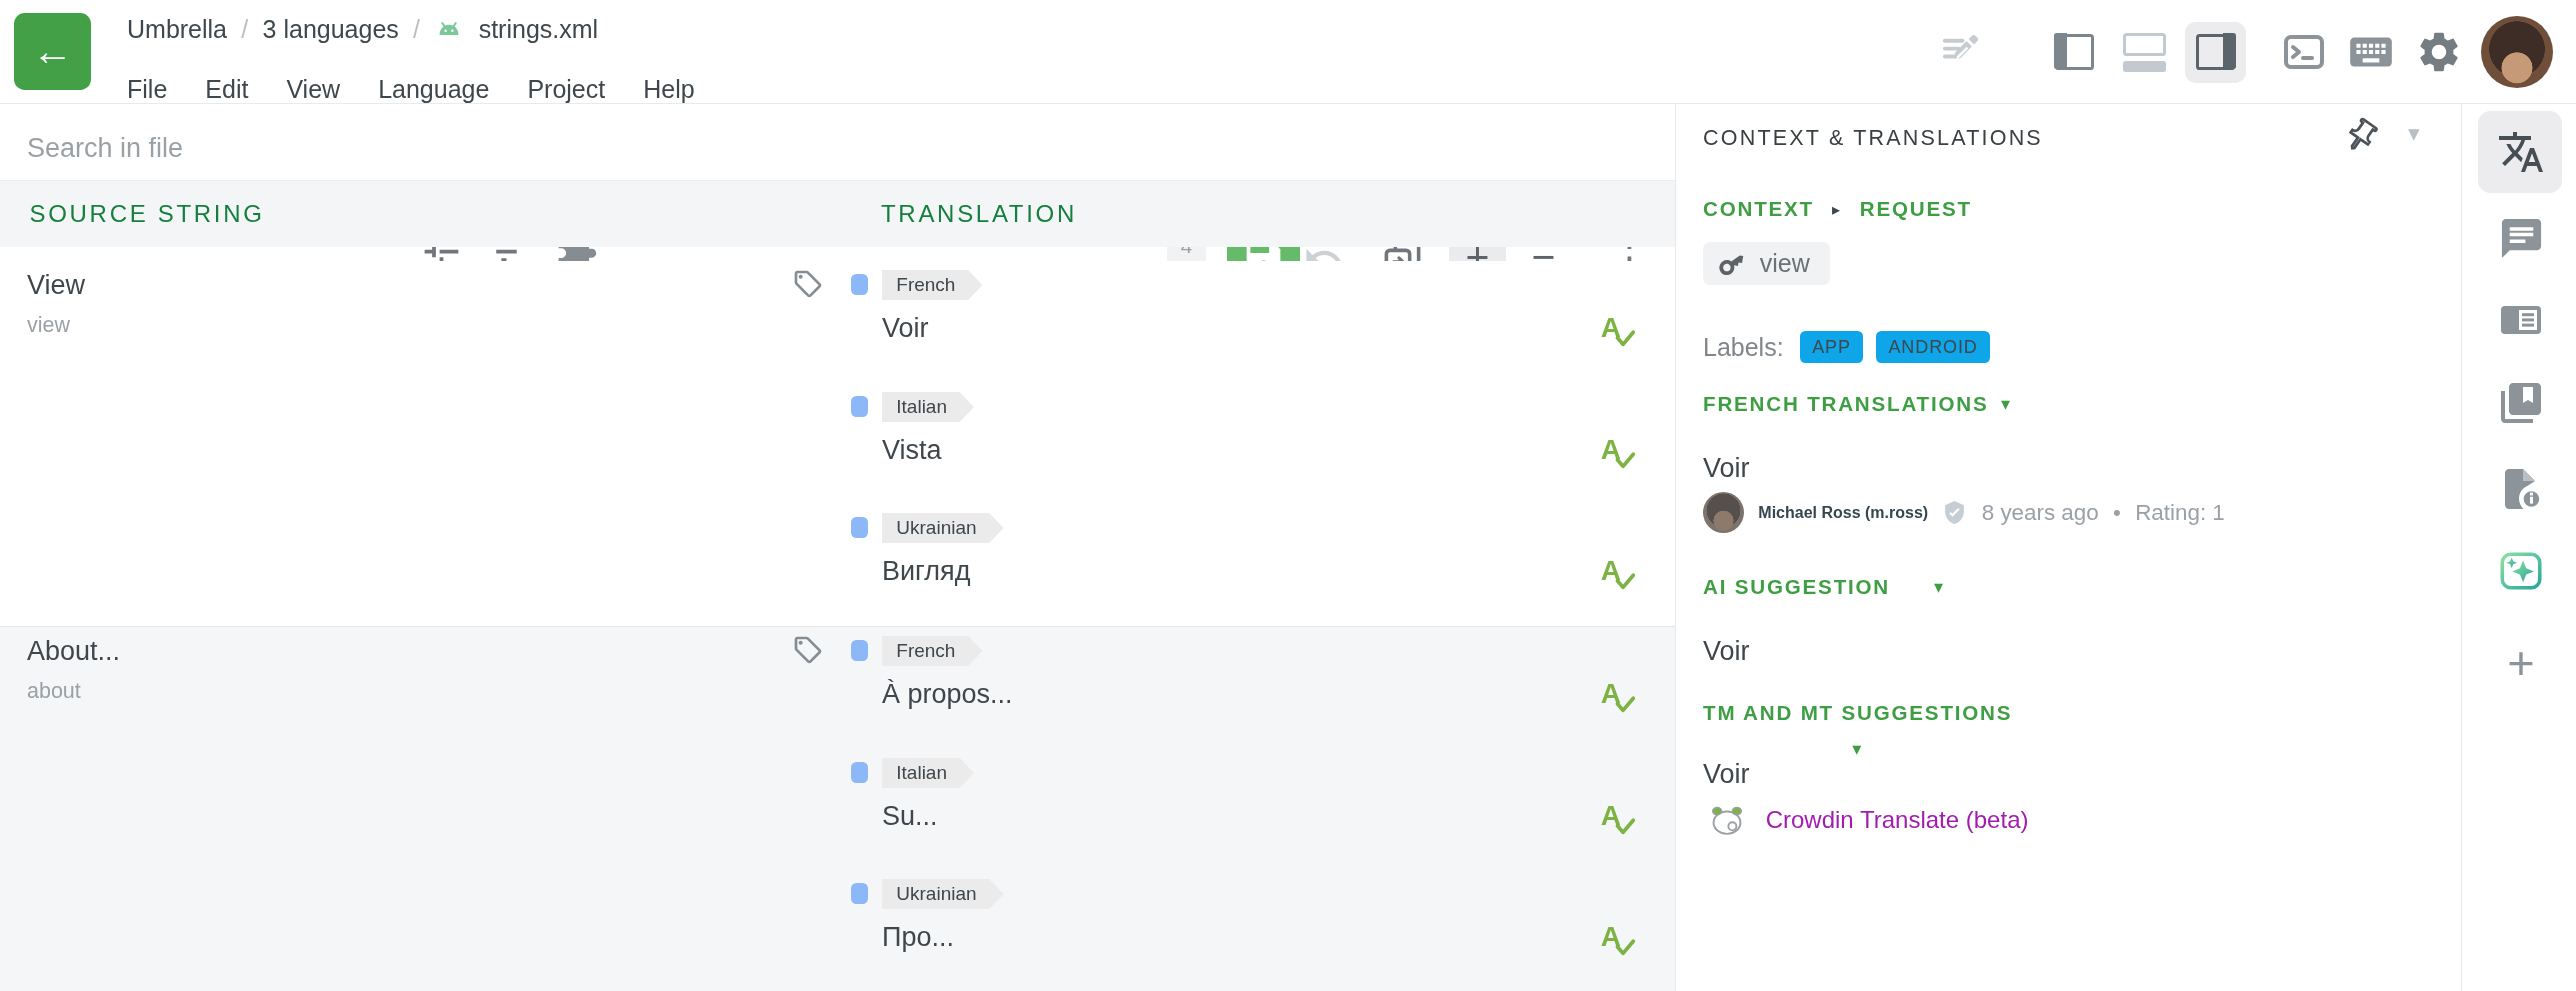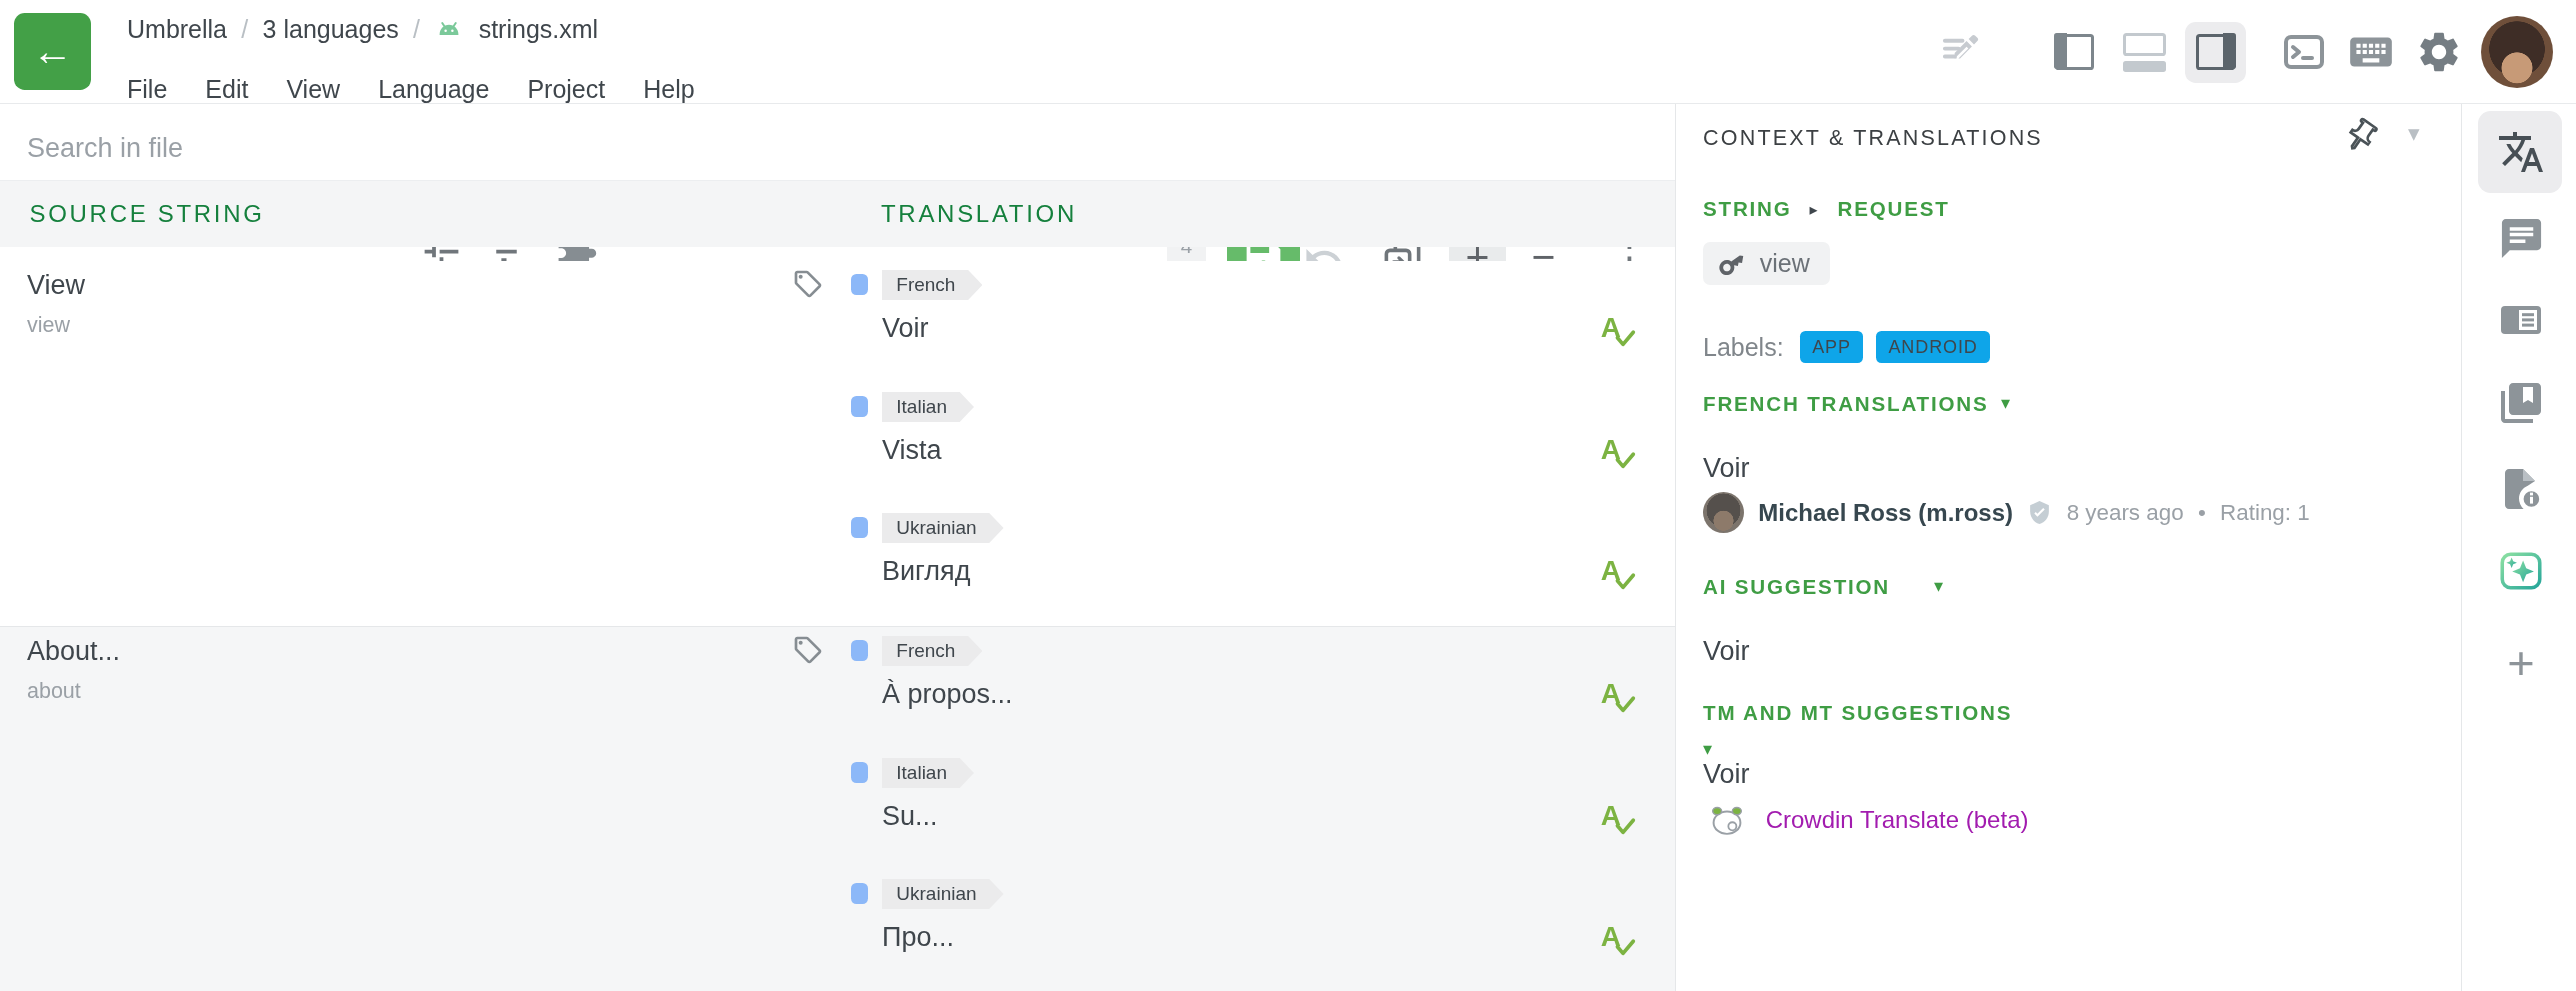--- a/index.html
+++ b/index.html
@@ -63,28 +63,28 @@
   #panel-title { position:absolute; left:27px; top:21.5px; font-size:21.5px; letter-spacing:2.2px; color:#3c4043; }
   #pin-btn { position:absolute; left:660px; top:7.2px; width:50px; height:50px; display:flex; align-items:center; justify-content:center; cursor:pointer; }
   #panel-caret { position:absolute; left:732px; top:16px; font-size:23px; color:#b9bfc4; cursor:pointer; }
   #tabs { position:absolute; left:27px; top:93px; display:flex; align-items:center; gap:18px; font-size:20.6px; letter-spacing:1.8px; font-weight:bold; color:#3f9d44; }
   #tabs .tab { cursor:pointer; }
   #tabs .tab-arrow { color:#3f464c; font-size:16px; }
   #key-pill { position:absolute; left:27px; top:138px; height:43px; background:#f1f2f3; border-radius:7.2px; display:flex; align-items:center; gap:12.5px; padding:0 19.7px 0 14.3px; font-size:25px; color:#6b7177; }
   #labels-row { position:absolute; left:27px; top:227px; display:flex; align-items:center; gap:12.5px; }
   #labels-row .lbl { font-size:25px; color:#80868b; margin-right:3.6px; }
   .chip { height:32px; background:#0ea5e9; border-radius:5.4px; display:flex; align-items:center; padding:0 12.5px; font-size:18px; letter-spacing:0.9px; color:#3f464c; }
-  .sec-head { position:absolute; left:27px; display:flex; gap:12.5px; font-size:20.6px; letter-spacing:1.8px; font-weight:bold; color:#3f9d44; cursor:pointer; }
+  .sec-head { position:absolute; left:27px; display:flex; align-items:center; gap:12.5px; font-size:20.6px; letter-spacing:1.8px; font-weight:bold; color:#3f9d44; cursor:pointer; }
   .sec-caret { color:#3f9d44; font-size:18px; }
   .sugg-text { position:absolute; left:27px; font-size:27px; color:#3f464c; }
   #author-row { position:absolute; left:27px; top:388px; display:flex; align-items:center; gap:14.3px; }
   #author-avatar { width:41px; height:41px; border-radius:50%;
     background: radial-gradient(circle at 50% 70%, #8d7a6a 28%, transparent 29%),
                 radial-gradient(circle at 50% 45%, #55504c 55%, #7c746c 56%); }
-  #author-name { font-size:24px; font-weight:bold; color:#37474f;text-align:center; }
+  #author-name { font-size:16px; font-weight:bold; color:#37474f;text-align:center; }
   .meta { font-size:22.4px; color:#9aa0a6; }
   #tm-provider { position:absolute; left:32px; top:699px; display:flex; align-items:center; gap:19.7px; font-size:24px; color:#a21caf; }
 
   
   #sidebar { position:absolute; left:2461px; top:104px; width:115px; height:887px; background:#fff; border-left:1.8px solid #e5e7e9; }
   .side-ico { position:absolute; left:34px; width:50px; height:50px; display:flex; align-items:center; justify-content:center; cursor:pointer; }
   #side-active-bg { position:absolute; left:16px; top:7.2px; width:84px; height:82px; background:#ececee; border-radius:12.5px; }
   #side-plus { font-size:47px; color:#8d9499; font-weight:normal; }
 </style>
 </head>
@@ -313,21 +313,21 @@
   <div id="panel">
     <div id="panel-title">CONTEXT &amp; TRANSLATIONS</div>
     <div id="pin-btn">
       <svg width="36" height="36" viewBox="0 0 24 24" style="transform:rotate(35deg);">
           <path d="M16 9V4h1c.55 0 1-.45 1-1s-.45-1-1-1H7c-.55 0-1 .45-1 1s.45 1 1 1h1v5c0 1.66-1.34 3-3 3v2h5.97v7l1 1 1-1v-7H19v-2c-1.66 0-3-1.34-3-3z" fill="none" stroke="#4b5358" stroke-width="1.8"></path>
         </svg>
     </div>
     <div id="panel-caret">▾</div>
 
     <div id="tabs">
-      <span class="tab">STRING</span>
+      <span class="tab">CONTEXT</span>
       <span class="tab-arrow">▸</span>
       <span class="tab">REQUEST</span>
     </div>
 
     <div id="key-pill">
       <svg width="30" height="30" viewBox="0 0 24 24" style="transform:rotate(-35deg);">
           <path d="M21 10h-8.35C11.83 7.67 9.61 6 7 6c-3.31 0-6 2.69-6 6s2.69 6 6 6c2.61 0 4.83-1.67 5.65-4H13l2 2 2-2 2 2 4-4.04L21 10zM7 15c-1.65 0-3-1.35-3-3s1.35-3 3-3 3 1.35 3 3-1.35 3-3 3z" fill="#5f6368"></path>
         </svg>
       <span>view</span>
     </div>

